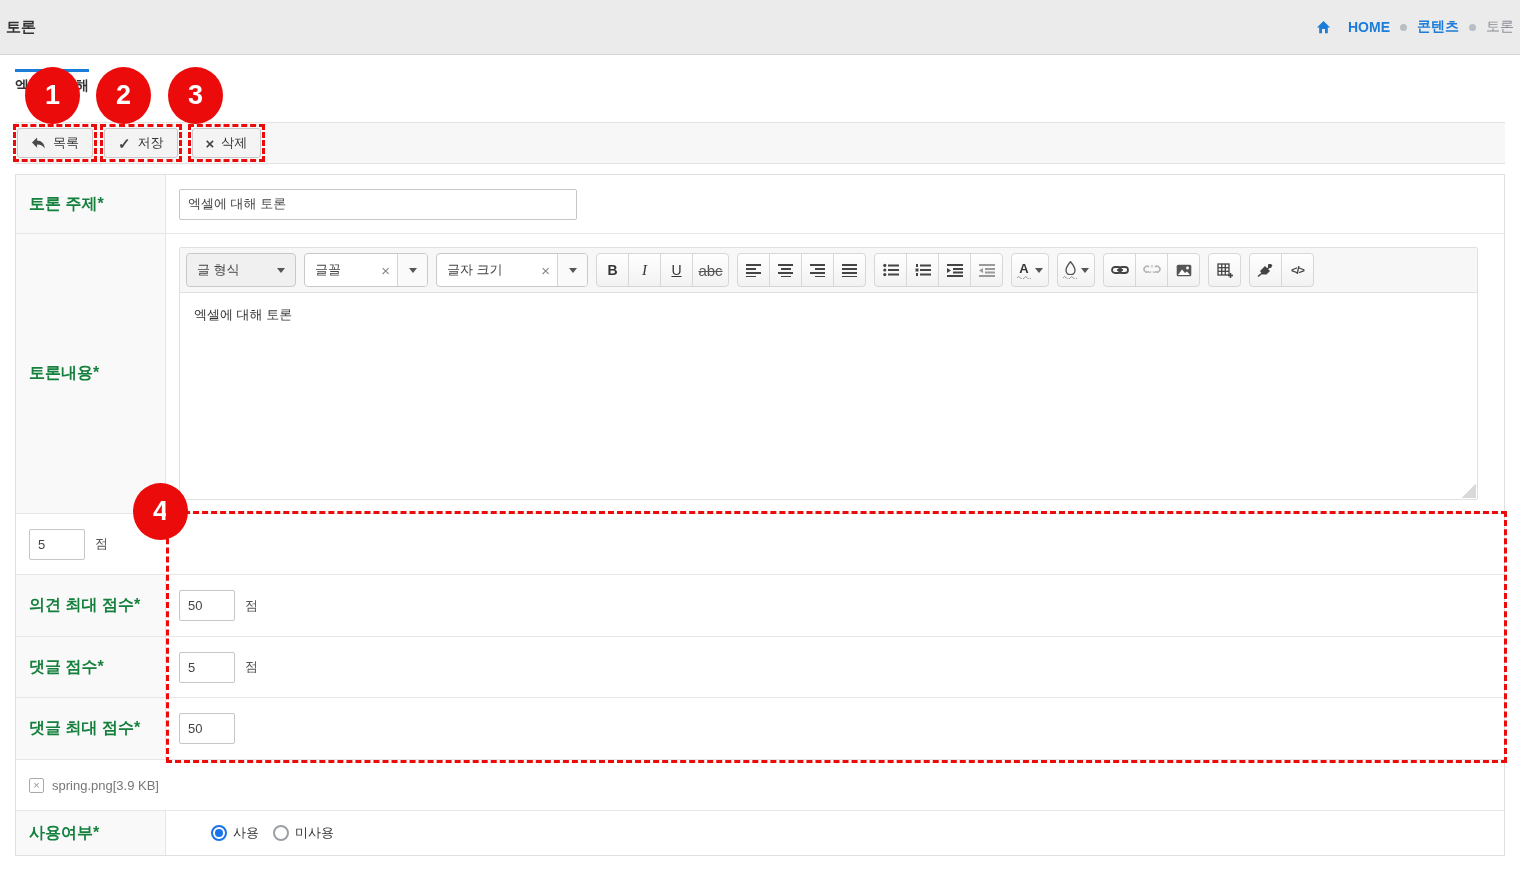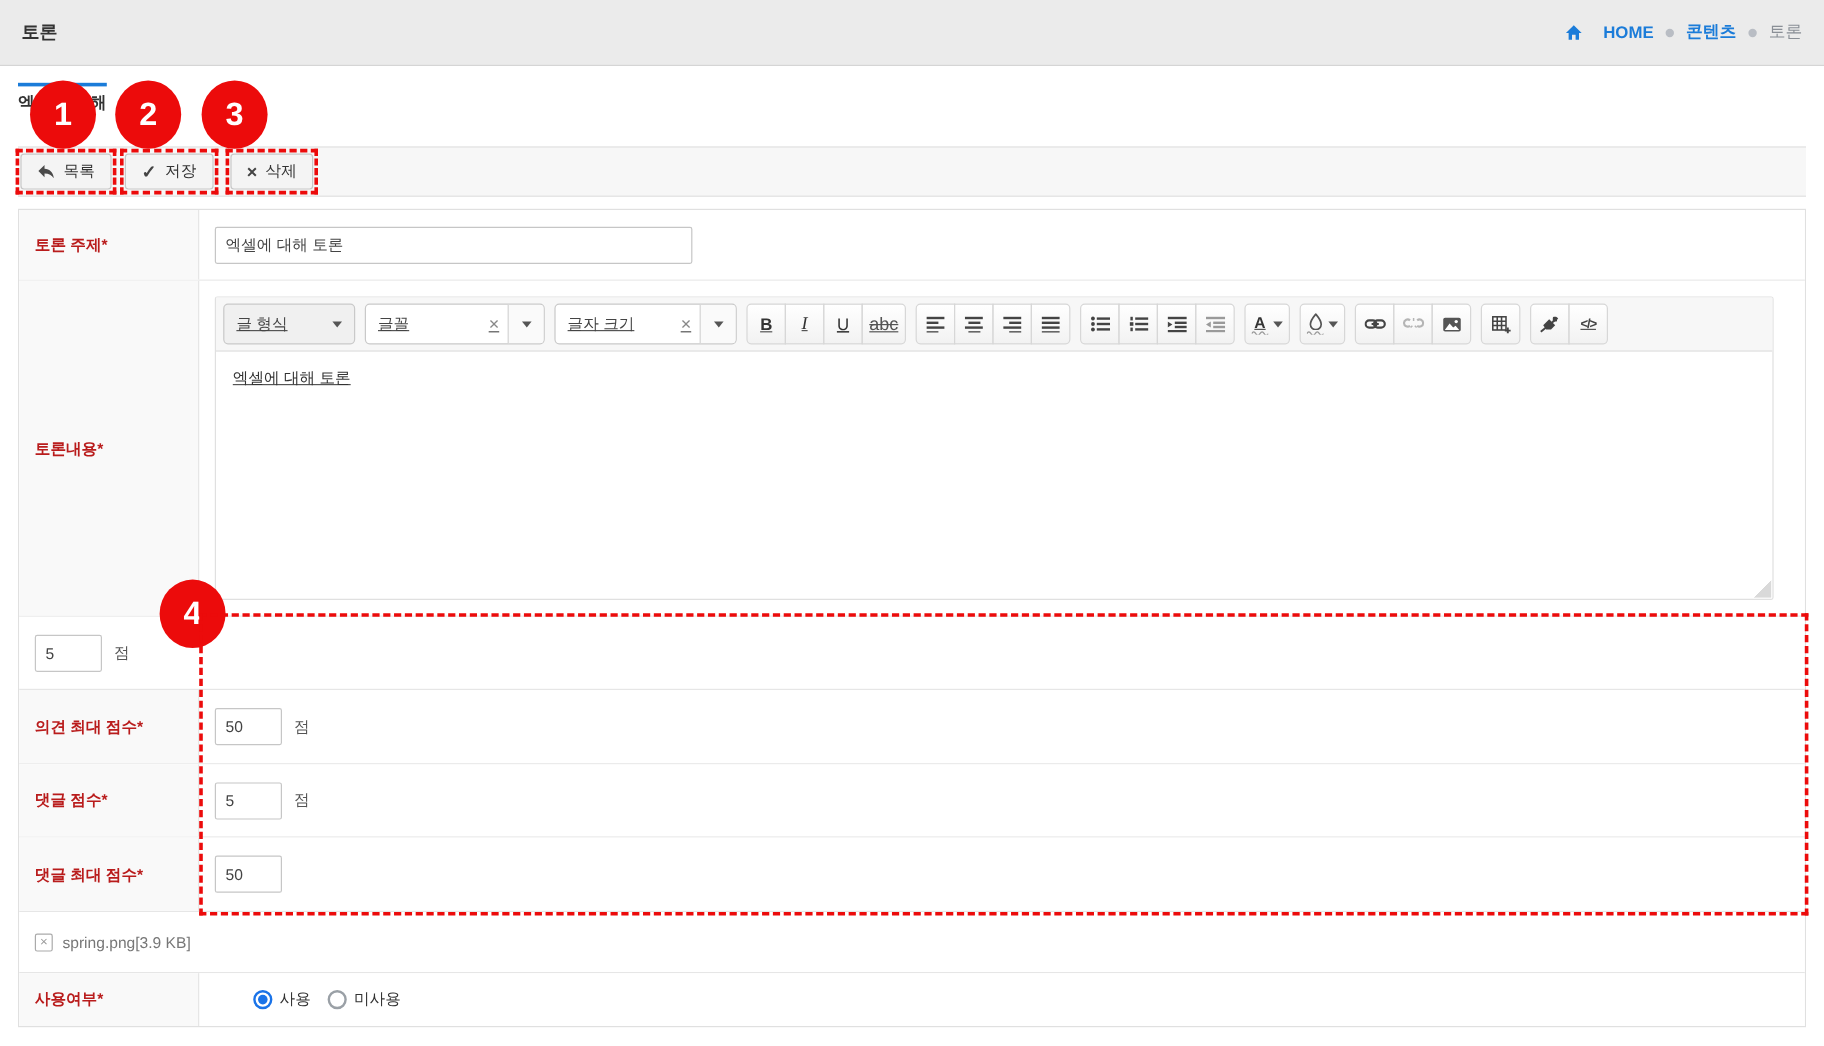--- a/index.html
+++ b/index.html
@@ -1,19 +1,19 @@
 <!DOCTYPE html>
 <html><head>
 <meta charset="utf-8">
 <style>
   * { margin:0; padding:0; box-sizing:border-box; }
   html,body { width:1520px; height:872px; background:#fff; font-family:"Liberation Sans","DejaVu Sans",sans-serif; color:#333; overflow:hidden; }
 
   
-  .topbar { height:55px; background:#ebebeb; border-bottom:1px solid #d5d5d5; display:flex; align-items:center; justify-content:space-between; padding:0 18px; }
+  .topbar { height:55px; background:#ebebeb; border-bottom:1px solid #d5d5d5; display:flex; align-items:center; justify-content:space-between; padding:0 6px; }
   .page-title { font-size:15px; font-weight:bold; color:#333; }
   .breadcrumb { display:flex; align-items:center; gap:10px; font-size:14px; }
   .crumb-home { display:flex; align-items:center; gap:17px; color:#1b7cd9; font-weight:bold; cursor:pointer; }
   .crumb-link { color:#1b7cd9; font-weight:bold; cursor:pointer; }
   .crumb-current { color:#8a8f96; }
   .crumb-dot { width:7px; height:7px; border-radius:50%; background:#b9bdc4; display:inline-block; }
 
   .content { padding:0 15px; position:relative; }
 
   
@@ -27,37 +27,37 @@
   .dash-wrap.w2 { margin-left:3px; }
   .dash-wrap.w3 { margin-left:6px; }
   .abtn { display:flex; align-items:center; gap:7px; height:30px; padding:0 13px; background:#f4f4f4; border:1px solid #c8c8c8; border-radius:3px; font-size:13px; color:#333; cursor:pointer; white-space:nowrap; }
   .abtn .glyph { font-size:15px; font-weight:bold; color:#444; line-height:1; }
   .abtn svg { display:block; }
 
   
   .form-table { margin-top:10px; border:1px solid #e0e0e0; width:1490px; }
   .frow { display:flex; border-bottom:1px solid #e6e6e6; background:#fff; }
   .frow:last-child { border-bottom:none;gap:32px; }
-  .fl { width:150px; min-width:150px; background:#f9f9f9; border-right:1px solid #e6e6e6; display:flex; align-items:center; padding-left:13px; font-size:13px; font-weight:bold; color:#b91c1c; }
+  .fl { width:150px; min-width:150px; background:#f9f9f9; border-right:1px solid #e6e6e6; display:flex; align-items:center; padding-left:13px; font-size:16px; font-weight:bold; color:#15803d; }
   .fc { flex:1; display:flex; align-items:center; padding-left:13px; font-size:13px; color:#555; }
   .h60{height:59px;} .h281{height:280px;} .h62{height:61px;} .h63{height:62px;} .h52{height:51px;} .h45{height:44px;}
   .fc input[type=text] { height:31px; border:1px solid #c6c6c6; border-radius:2px; padding:0 8px; font-size:13px; color:#444; font-family:inherit; }
   .inp-topic { width:398px; }
   .inp-score { width:56px; }
   .suffix { margin-left:10px; color:#555; }
   .suffix.tight { margin-left:8px; }
 
   
   .fc.editor-cell { align-items:flex-start; padding:13px 14px 0 13px; }
-  .editor { width:1299px; border:1px solid #e0e0e0; border-radius:2px; background:#fff;text-decoration:underline; }
+  .editor { width:1299px; border:1px solid #e0e0e0; border-radius:2px; background:#fff; }
   .etb { background:#f7f7f7; border-bottom:1px solid #e0e0e0; padding:5px 6px; display:flex; align-items:center; gap:8px; flex-wrap:nowrap; }
   .combo { height:34px; border:1px solid #c9c9c9; border-radius:4px; display:flex; align-items:center; overflow:hidden; background:#fff; }
   .combo.gray { background:#f0f0f0; width:110px; justify-content:space-between; padding:0 10px; }
   .combo .combo-label { font-size:13px; color:#444; white-space:nowrap; }
-  .combo.white { width:150px; }
+  .combo.white { width:124px; }
   .combo.white.wide { width:152px; }
   .combo.white .combo-label { padding-left:10px; flex:1; }
   .combo-clear { color:#888; font-size:15px; padding:0 7px; cursor:pointer; }
   .combo-caretbtn { width:30px; align-self:stretch; border-left:1px solid #d5d5d5; background:#fafafa; display:flex; align-items:center; justify-content:center; cursor:pointer; }
   .caret { width:0; height:0; border-left:4px solid transparent; border-right:4px solid transparent; border-top:5px solid #555; }
   .tgroup { display:flex; }
   .tbtn { width:33px; height:34px; background:linear-gradient(#ffffff,#f2f2f2); border:1px solid #d7d7d7; margin-left:-1px; display:flex; align-items:center; justify-content:center; cursor:pointer; color:#333; position:relative; }
   .tgroup .tbtn:first-child { border-radius:4px 0 0 4px; margin-left:0; }
   .tgroup .tbtn:last-child { border-radius:0 4px 4px 0; }
   .tgroup .tbtn:only-child { border-radius:4px; }

